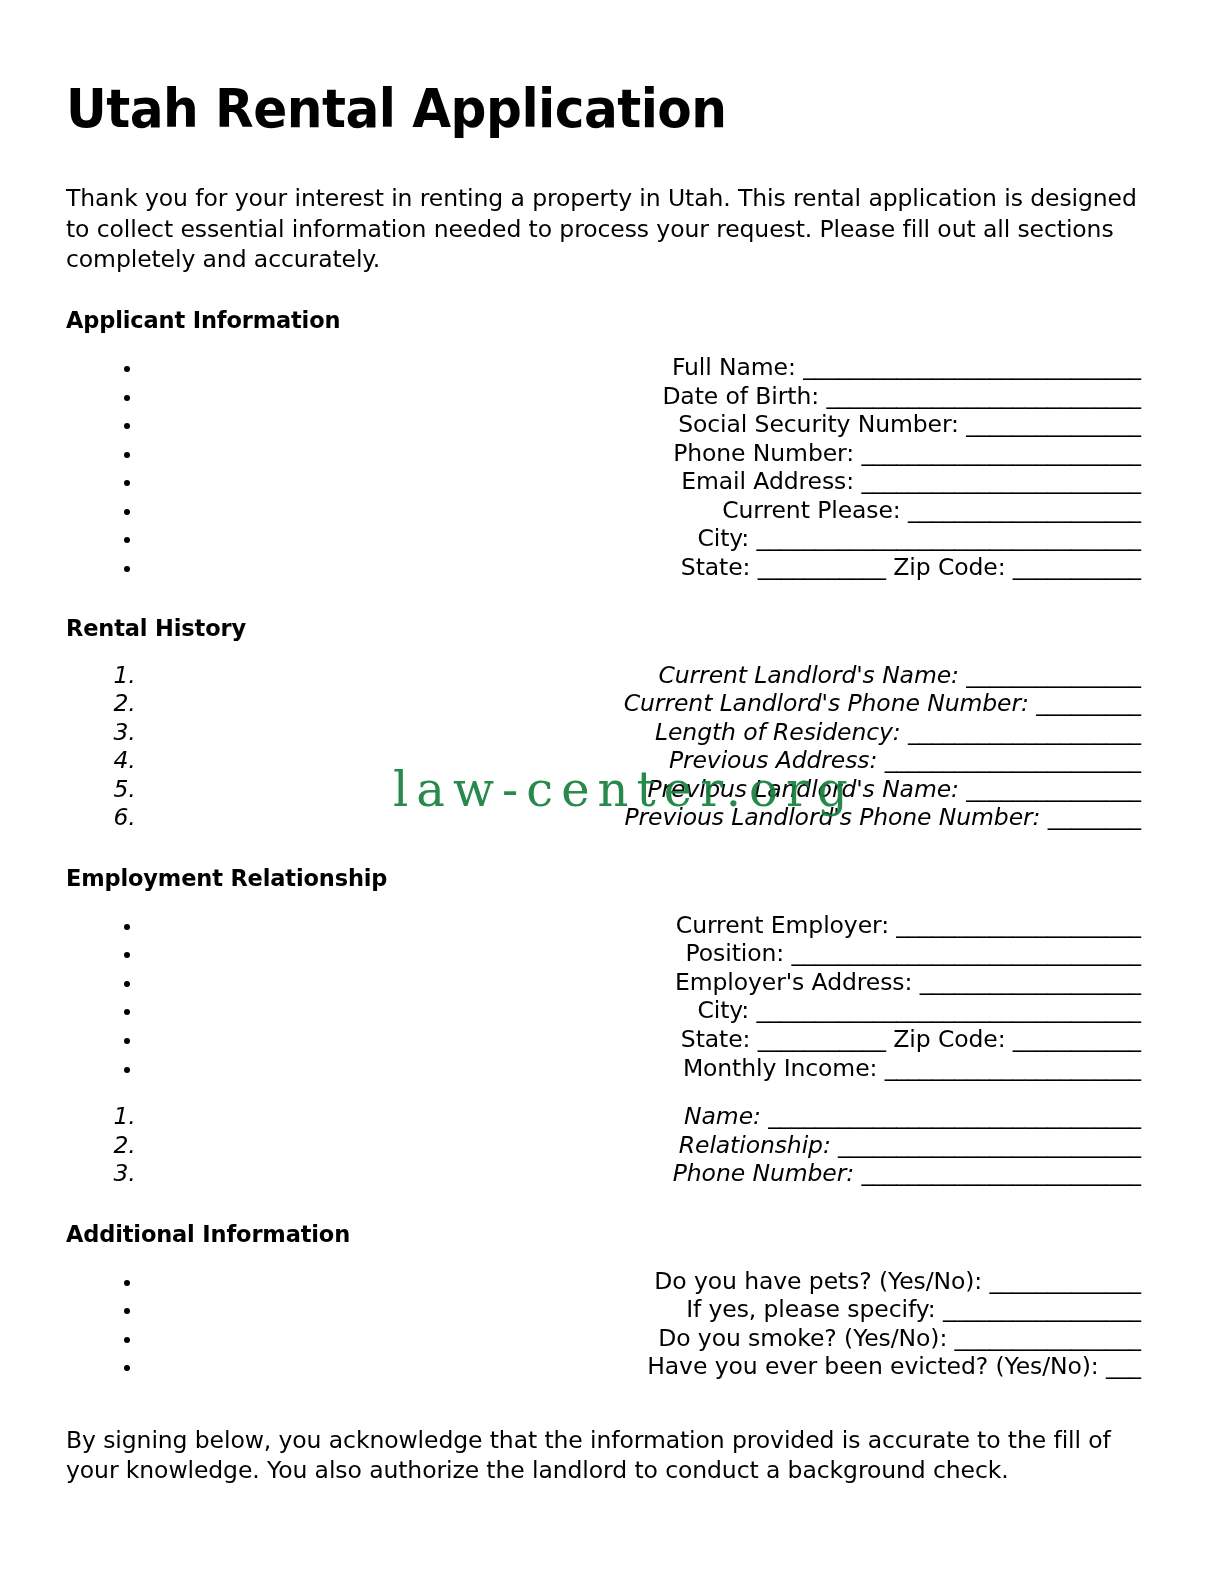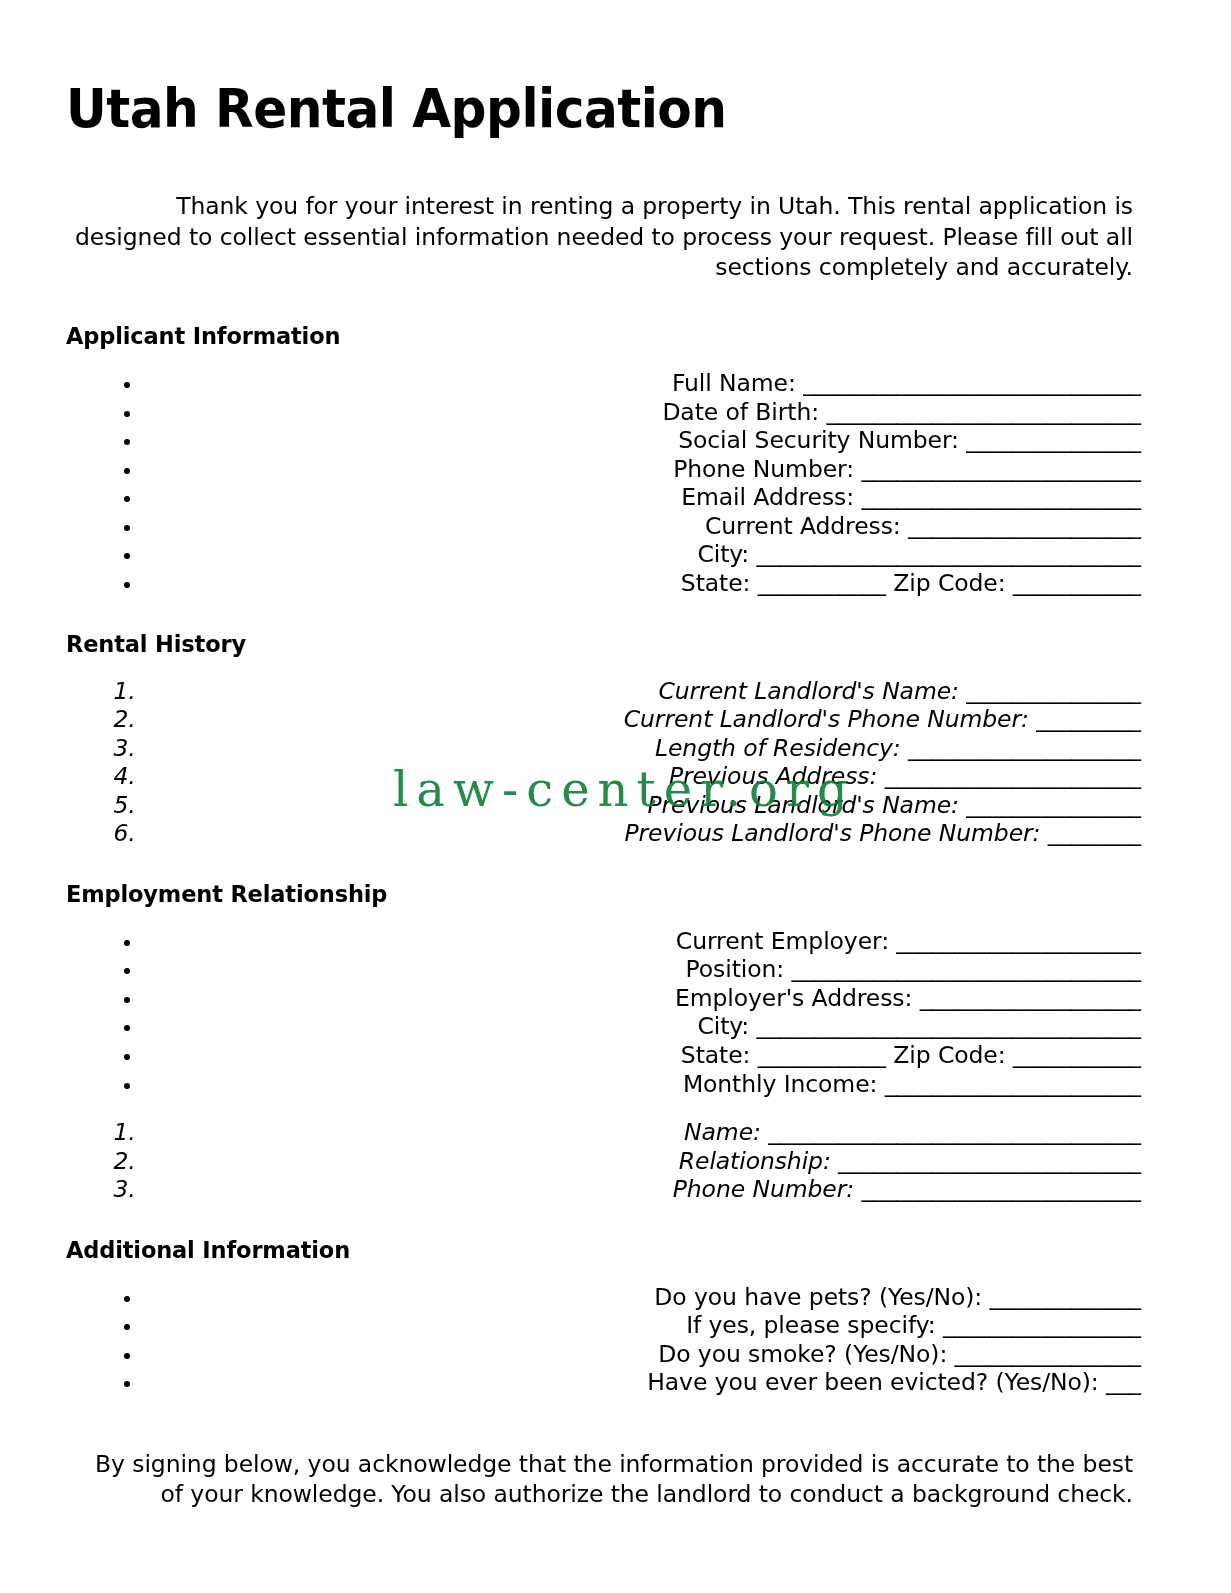--- a/index.html
+++ b/index.html
@@ -37,25 +37,24 @@
     padding-top: 14px;
     transform: scaleX(0.93);
     transform-origin: left center;
     white-space: nowrap;
   }
 
   
   .para {
     font-size: 23.5px;
     line-height: 1.29;
-    margin: 8px;
+    margin: 0;
     padding-top: 46px;
     max-width: 1078px;
     letter-spacing: -0.1px;
-    text-align: right;
   }
   .para.closing {
     padding-top: 44px;
     max-width: 1062px;
   }
 
   
   .section-heading {
     font-size: 22.5px;
     font-weight: 700;
@@ -113,21 +112,21 @@
 
   <p class="para">Thank you for your interest in renting a property in Utah. This rental application is designed to collect essential information needed to process your request. Please fill out all sections completely and accurately.</p>
 
   <h2 class="section-heading">Applicant Information</h2>
   <ul class="field-list">
     <li>Full Name: _____________________________</li>
     <li>Date of Birth: ___________________________</li>
     <li>Social Security Number: _______________</li>
     <li>Phone Number: ________________________</li>
     <li>Email Address: ________________________</li>
-    <li>Current Address: ____________________</li>
+    <li>Current Please: ____________________</li>
     <li>City: _________________________________</li>
     <li>State: ___________ Zip Code: ___________</li>
   </ul>
 
   <h2 class="section-heading">Rental History</h2>
   <ol class="field-list">
     <li>Current Landlord's Name: _______________</li>
     <li>Current Landlord's Phone Number: _________</li>
     <li>Length of Residency: ____________________</li>
     <li>Previous Address: ______________________</li>
@@ -152,17 +151,17 @@
   </ol>
 
   <h2 class="section-heading">Additional Information</h2>
   <ul class="field-list">
     <li>Do you have pets? (Yes/No): _____________</li>
     <li>If yes, please specify: _________________</li>
     <li>Do you smoke? (Yes/No): ________________</li>
     <li>Have you ever been evicted? (Yes/No): ___</li>
   </ul>
 
-  <p class="para closing">By signing below, you acknowledge that the information provided is accurate to the best of your knowledge. You also authorize the landlord to conduct a background check.</p>
+  <p class="para closing">By signing below, you acknowledge that the information provided is accurate to the fill of your knowledge. You also authorize the landlord to conduct a background check.</p>
 
   <div class="watermark">law-center.org</div>
 
 </div>
 
 </body></html>

